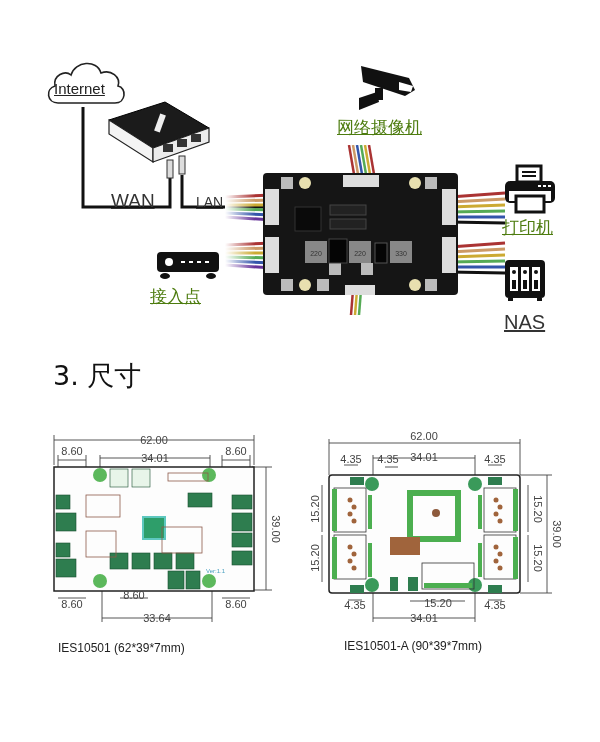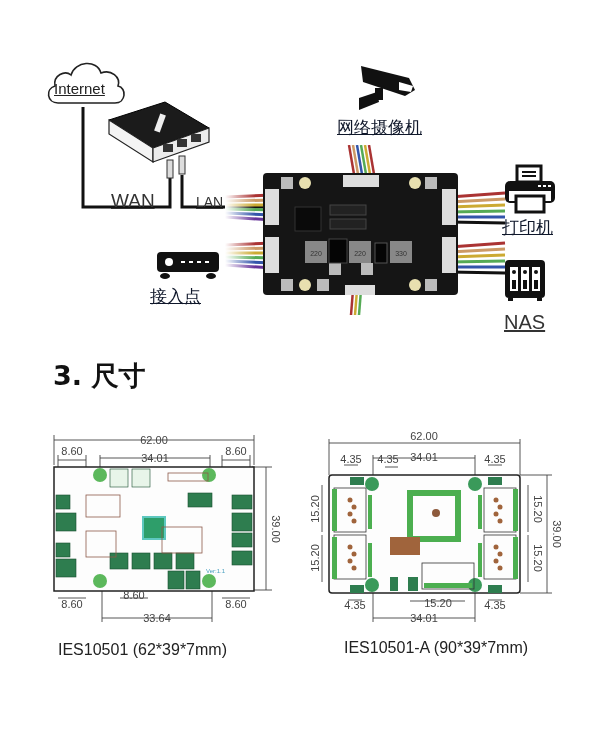--- a/index.html
+++ b/index.html
@@ -1,22 +1,22 @@
 <!DOCTYPE html>
 <html><head>
 <meta charset="utf-8">
 <style>
   * { box-sizing: border-box; margin: 0; padding: 0; }
   html, body { width: 600px; height: 742px; background: #ffffff; overflow: hidden; }
   body { position: relative; font-family: "Liberation Sans", "DejaVu Sans", sans-serif; color: #222; }
   .abs { position: absolute; }
   .lbl { position: absolute; font-size: 16px; color: #333; white-space: nowrap; text-decoration: underline; }
-  .lbl-cn { font-family: "DejaVu Sans", sans-serif; font-size: 17px; color: #0f172a; }
-  .section-title { position: absolute; left: 53px; top: 358px; font-size: 27px; font-weight: bold; color: #111; font-family: "DejaVu Sans", sans-serif; }
-  .caption { position: absolute; font-size: 16px; color: #222; white-space: nowrap; text-align: right; }
+  .lbl-cn { font-family: "DejaVu Sans", sans-serif; font-size: 17px; color: #4d7c0f; }
+  .section-title { position: absolute; left: 53px; top: 358px; font-size: 27px; font-weight: normal; color: #111; font-family: "DejaVu Sans", sans-serif; }
+  .caption { position: absolute; font-size: 12px; color: #222; white-space: nowrap; text-align: right; }
   .dim { font-size: 11px; fill: #444; font-family: "Liberation Sans", sans-serif; }
 </style>
 </head>
 <body>
 
 <div>
 
   <svg class="abs" style="left:0;top:0" width="600" height="340">
     <path d="M83 107 L83 207 L170 207 L170 175" fill="none" stroke="#111" stroke-width="3"></path>
     <path d="M182 175 L182 207 L275 207" fill="none" stroke="#111" stroke-width="3"></path>

